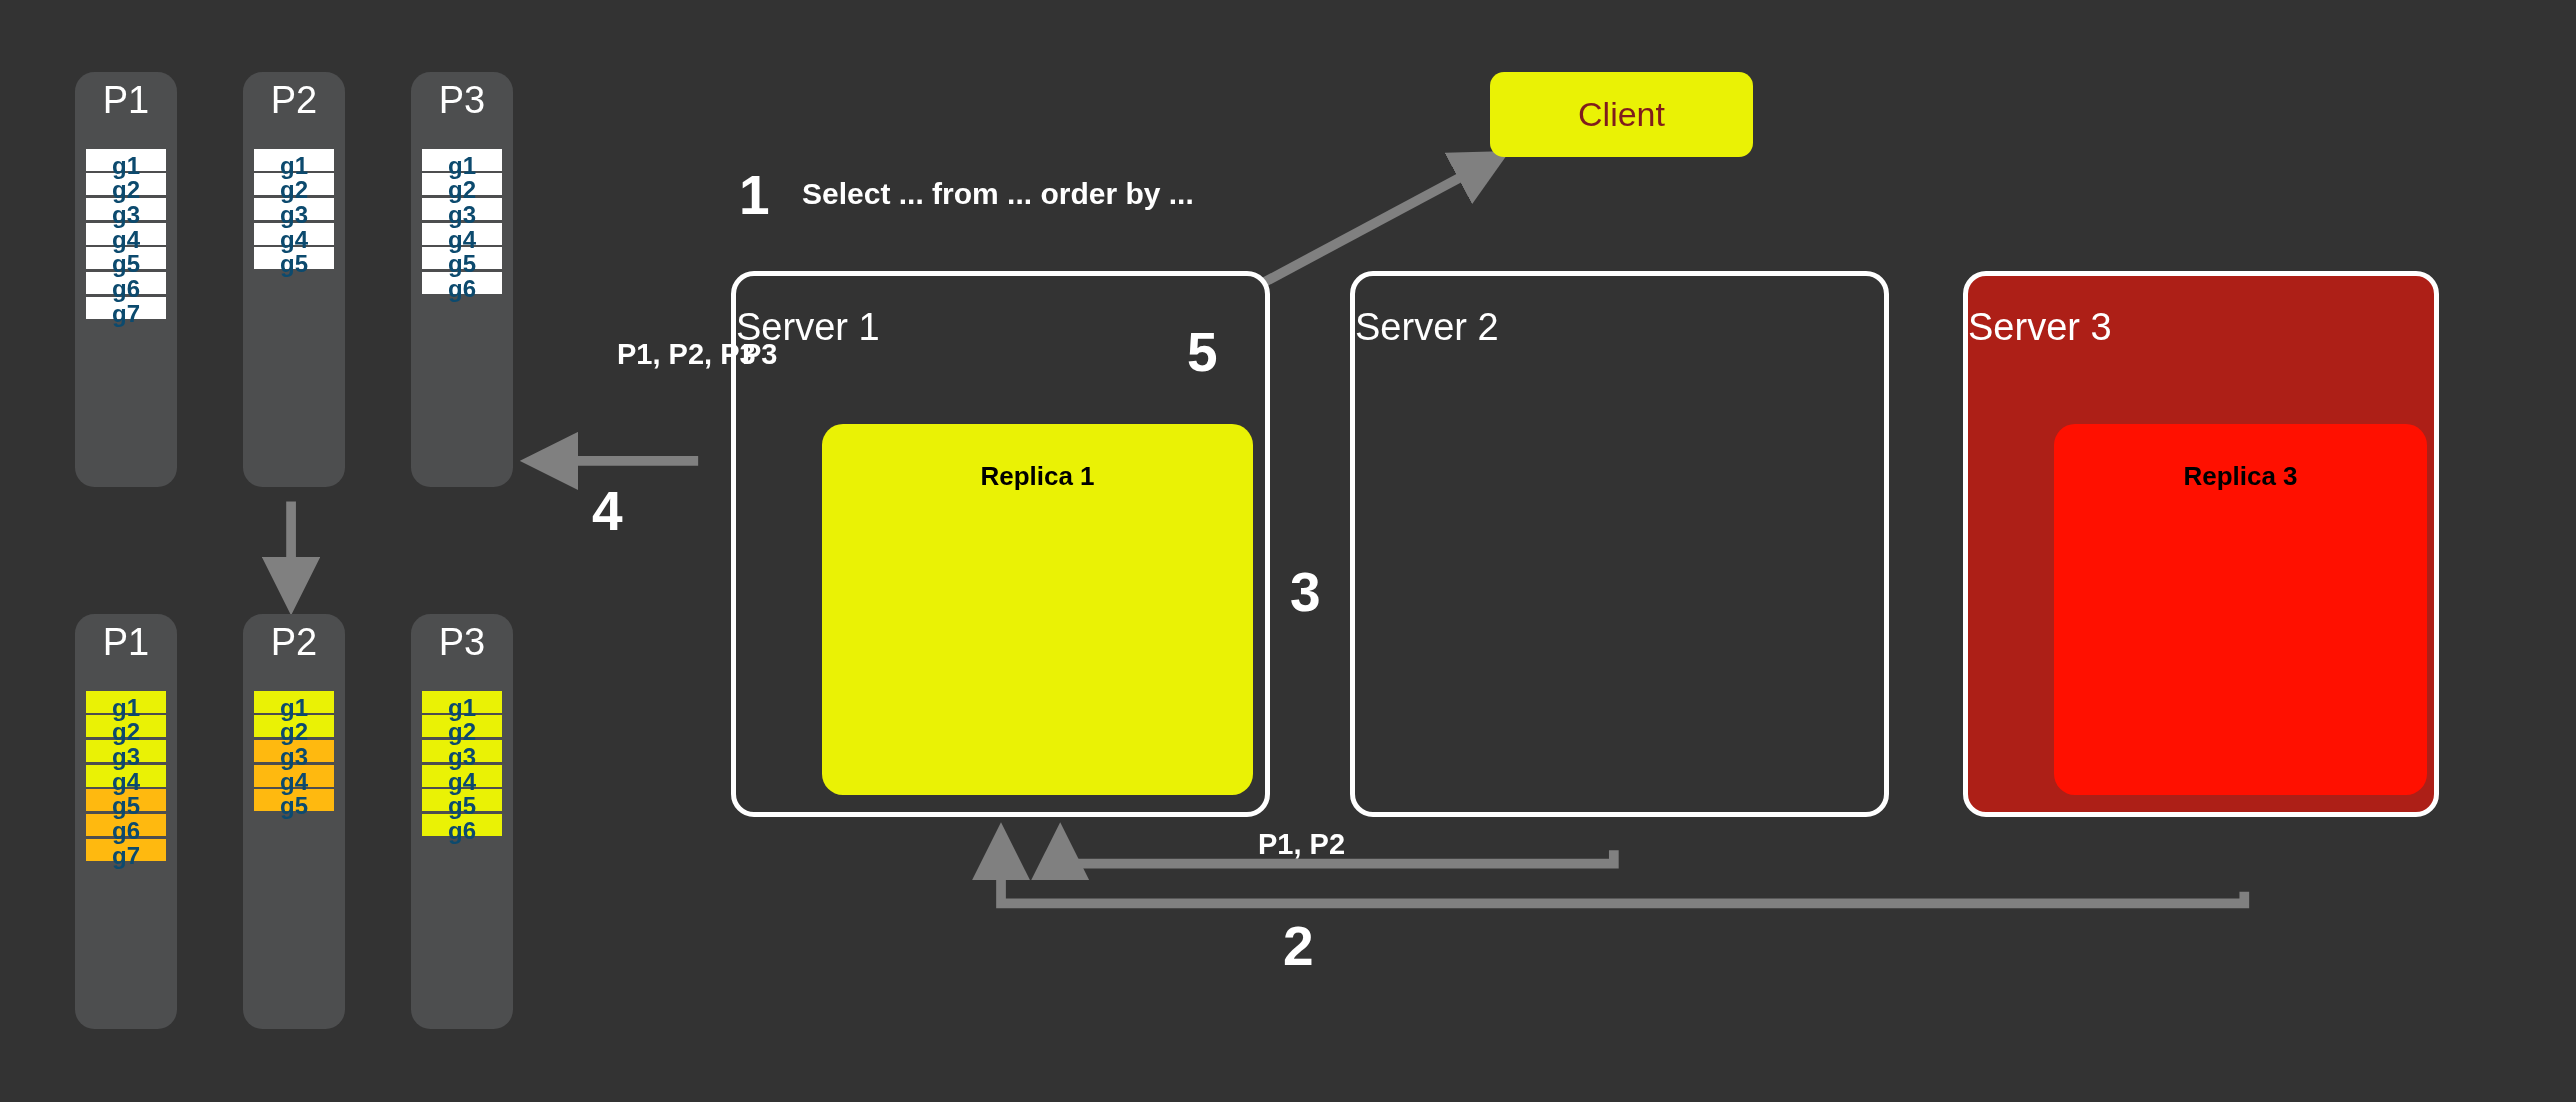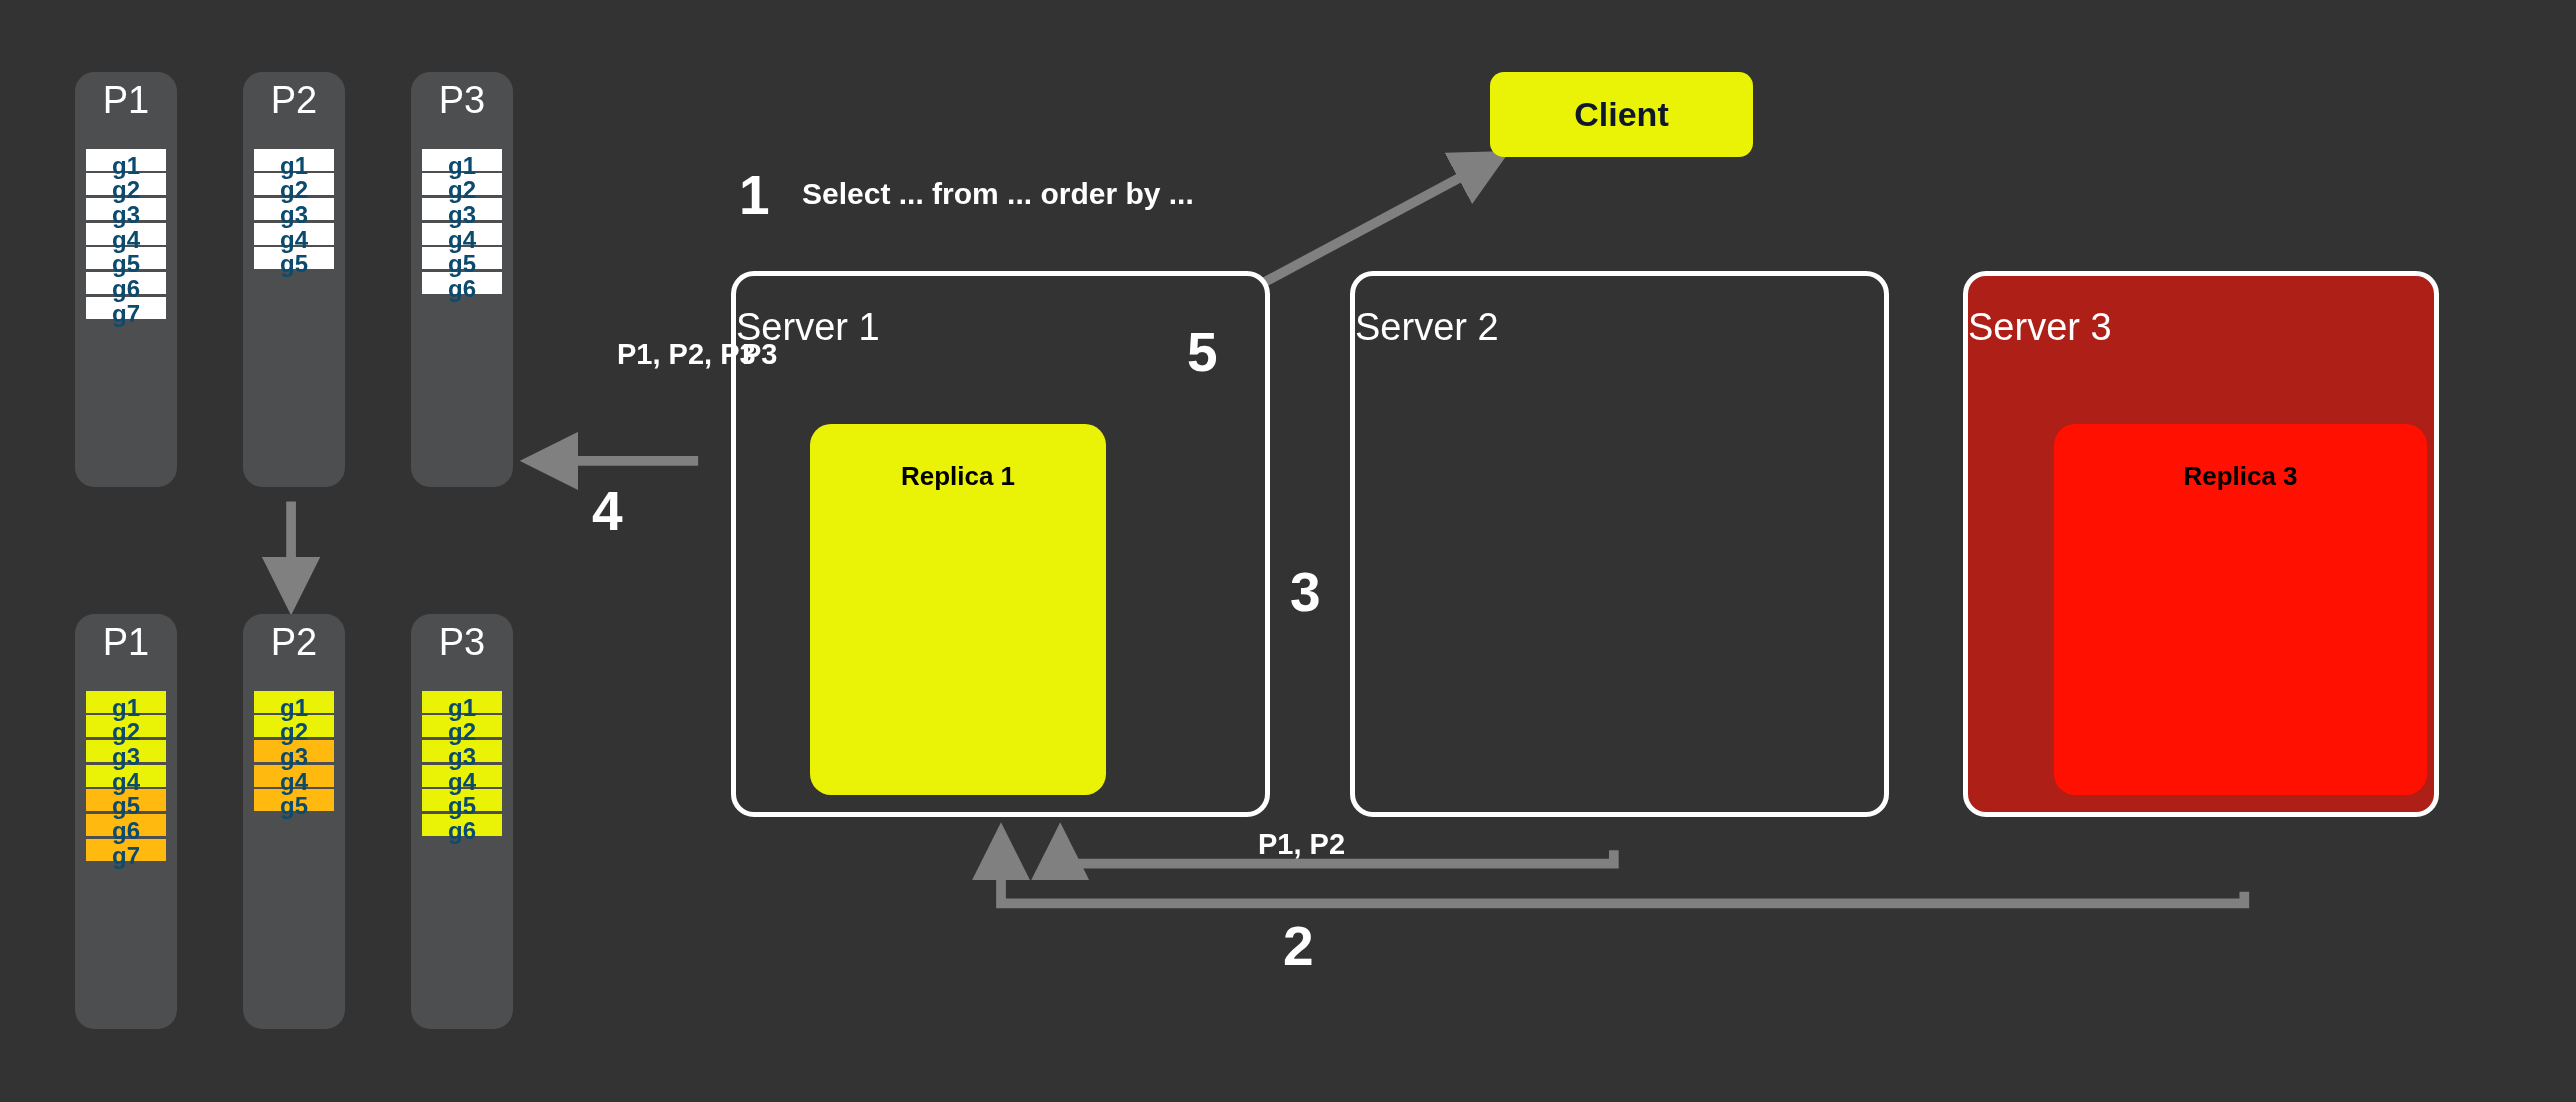--- a/index.html
+++ b/index.html
@@ -68,23 +68,23 @@
     font-weight:bold;
     text-align:center;
   }
   .replica span{display:block;padding-top:37px;}
 
   
   .client{
     position:absolute;
     border-radius:14px;
     background:#eaf205;
-    color:#0f172a;
+    color:#7f1d1d;
     font-size:34px;
-    font-weight:bold;
+    font-weight:normal;
     text-align:center;
     line-height:85px;
   }
 
   
   .lbl{position:absolute;color:#ffffff;white-space:nowrap;}
   .step-num{font-size:55px;font-weight:bold;line-height:1;}
   .caption{font-size:30px;font-weight:bold;line-height:1;}
   .caption-light{font-size:29px;font-weight:bold;line-height:1;}
 
@@ -197,21 +197,21 @@
       <div class="p-row yellow">g4</div>
       <div class="p-row yellow">g5</div>
       <div class="p-row yellow">g6</div>
     </div>
   </div>
 
   <div class="client" style="left:1490px;top:72px;width:263px;height:85px;">Client</div>
 
   <div class="server" style="left:731px;top:271px;width:539px;height:546px;">
     <div class="server-title">Server 1</div>
-    <div class="replica" style="left:74px;top:148px;width:296px;height:371px;background:#eaf205;">
+    <div class="replica" style="left:86px;top:148px;width:431px;height:371px;background:#eaf205;">
       <span>Replica 1</span>
     </div>
   </div>
 
   <div class="server" style="left:1350px;top:271px;width:539px;height:546px;">
     <div class="server-title">Server 2</div>
   </div>
 
   <div class="server red" style="left:1963px;top:271px;width:476px;height:546px;">
     <div class="server-title">Server 3</div>

